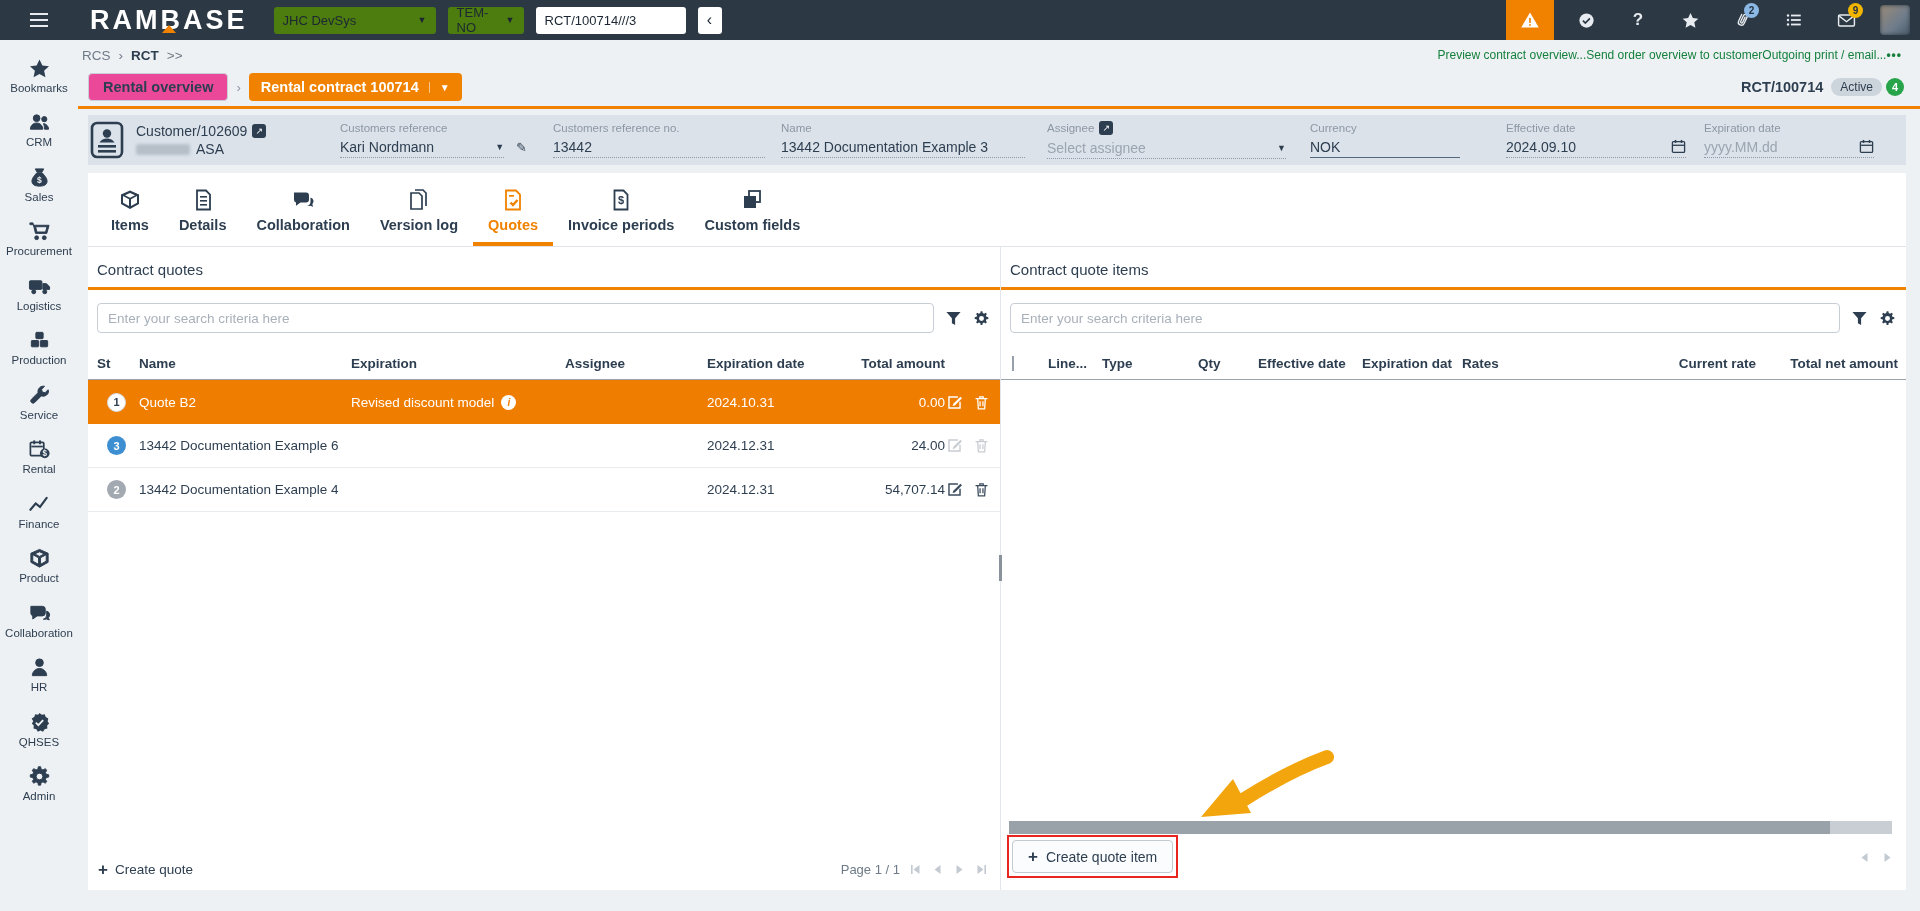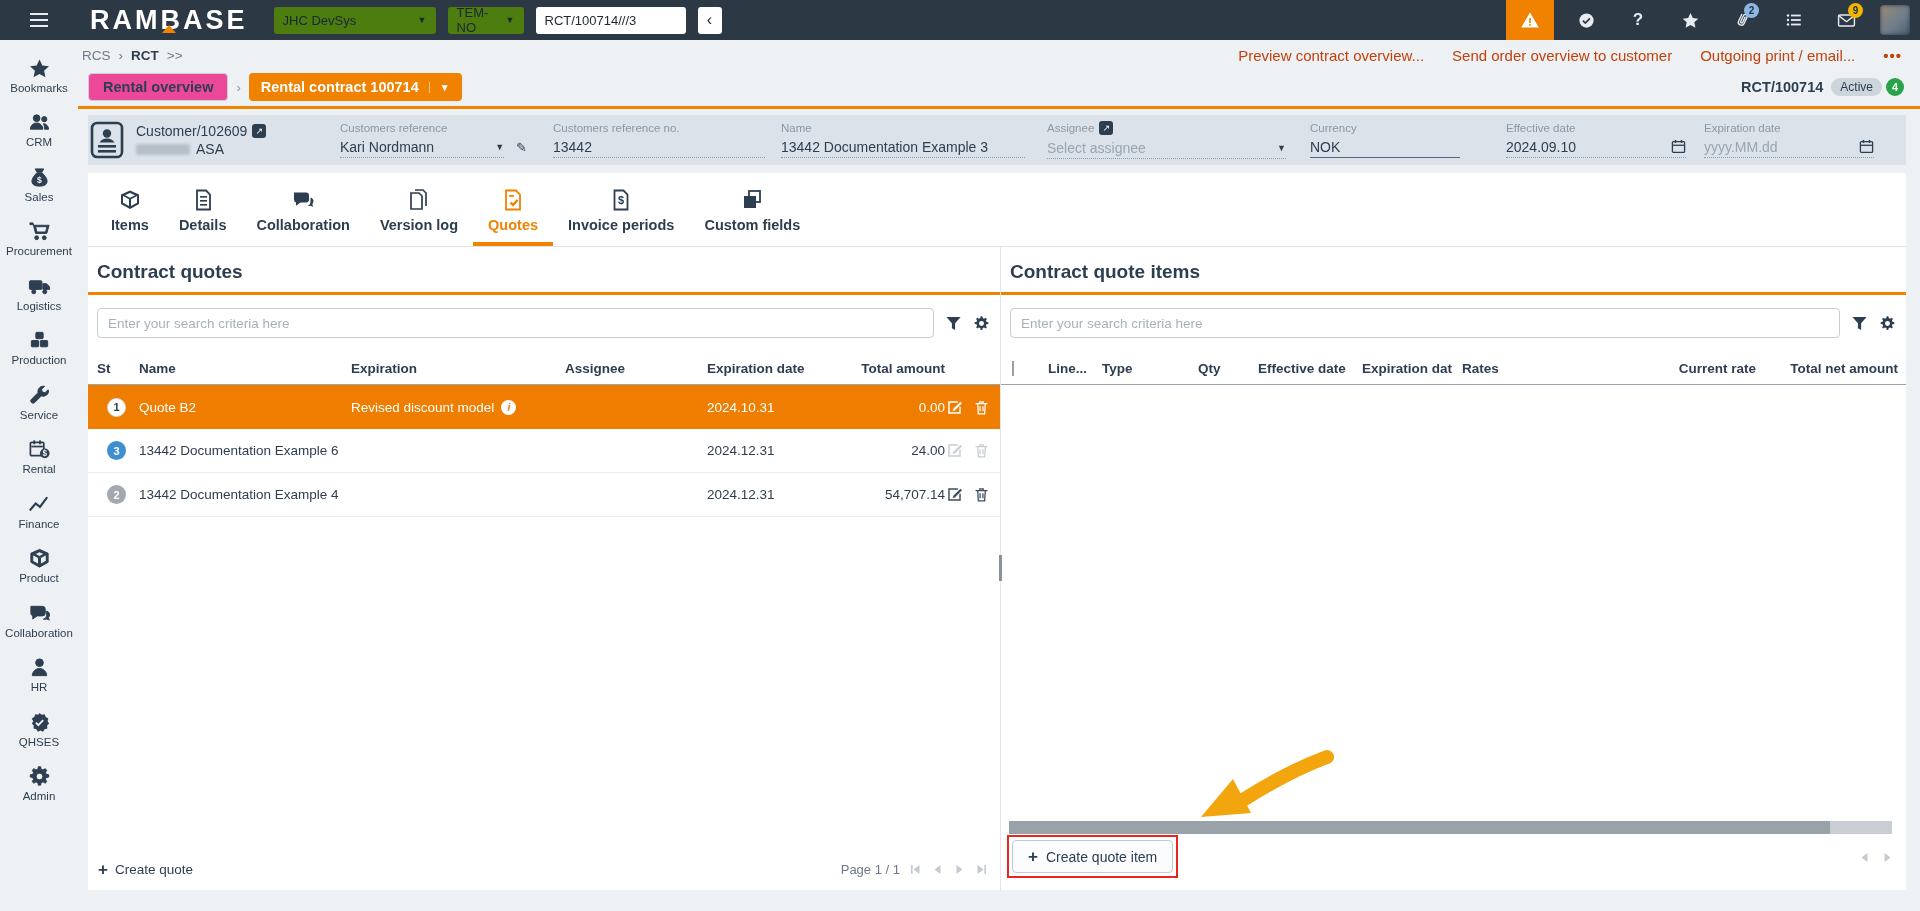--- a/index.html
+++ b/index.html
@@ -32,21 +32,21 @@
   .sb-item svg{width:23px;height:23px;fill:#2d3e50;stroke:#2d3e50;}
   .sb-item .sb-label{font-size:11.5px;color:#2d3e50;margin-top:2px;}
 
   .main{flex:1;display:flex;flex-direction:column;min-width:0;}
 
   
   .crumb-row{height:28px;display:flex;align-items:center;justify-content:space-between;padding:2px 18px 0 4px;}
   .crumbs{display:flex;align-items:center;gap:8px;font-size:13.5px;color:#6e7a87;}
   .crumbs .crumb-root{cursor:pointer;}
   .crumbs .crumb-current{font-weight:700;color:#2d3e50;cursor:pointer;}
-  .actions{display:flex;align-items:center;gap:28px;font-size:15px;color:#c2410c;}
+  .actions{display:flex;align-items:center;font-size:12px;color:#15803d;}
   .actions span{cursor:pointer;}
   .actions .more{font-weight:700;letter-spacing:1px;}
 
   
   .tab-row{height:41px;border-bottom:3px solid #f08200;display:flex;align-items:center;justify-content:space-between;padding:0 16px 0 10px;}
   .doc-tabs{display:flex;align-items:center;gap:8px;}
   .tab-plain{background:#ec4899;border:1px solid #c8cfd7;border-radius:4px;padding:5px 14px;font-weight:700;font-size:14.5px;color:#2d3e50;cursor:pointer;}
   .tab-sep{color:#8d97a3;font-size:13px;}
   .tab-active{background:#f08200;color:#fff;border-radius:4px;padding:6px 12px;font-weight:700;font-size:14.5px;display:flex;align-items:center;gap:10px;cursor:pointer;}
   .tab-active .tab-caret{border-left:1px solid rgba(255,255,255,.55);padding-left:10px;font-size:10px;}
@@ -88,21 +88,21 @@
   .ntab svg{width:24px;height:24px;}
   .ntab .nt-label{font-size:14.5px;font-weight:700;color:#2d3e50;}
   .ntab.active{border-bottom-color:#f08200;}
   .ntab.active .nt-label{color:#f08200;}
 
   .panels{flex:1;display:flex;position:relative;}
   .panel{position:relative;padding:14px 0 0 0;}
   .panel-left{width:912px;flex-shrink:0;}
   .panel-right{flex:1;border-left:1px solid #e3e7eb;}
   .split-handle{position:absolute;left:-2px;top:308px;width:3px;height:26px;background:#8a929c;}
-  .p-title{font-size:19px;font-weight:700;margin:0 10px 0 9px;}
+  .p-title{font-size:15px;font-weight:400;margin:0 10px 0 9px;}
   .p-underline{height:3px;background:#f08200;margin-top:9px;}
   .search-row{margin:13px 10px 0 9px;display:flex;align-items:center;gap:11px;justify-content:flex-end;}
   .search-input{flex:1;height:30px;border:1px solid #c6cdd4;border-radius:4px;padding:0 10px;font-size:13.5px;color:#2d3e50;background:#fff;}
   .search-input::placeholder{color:#a8b0ba;}
   .tool-icon{width:17px;height:17px;cursor:pointer;flex-shrink:0;}
 
   .grid-l{display:grid;grid-template-columns:34px 212px 214px 142px 130px 118px 1fr;align-items:center;}
   .grid-r{display:grid;grid-template-columns:30px 54px 96px 60px 104px 100px 1fr 112px 142px;align-items:center;}
   .thead{margin-top:14px;height:33px;border-bottom:1px solid #9aa3ad;font-weight:700;font-size:13.5px;padding:0 8px 0 7px;}
   .thead .num, .cell.num{text-align:right;}

